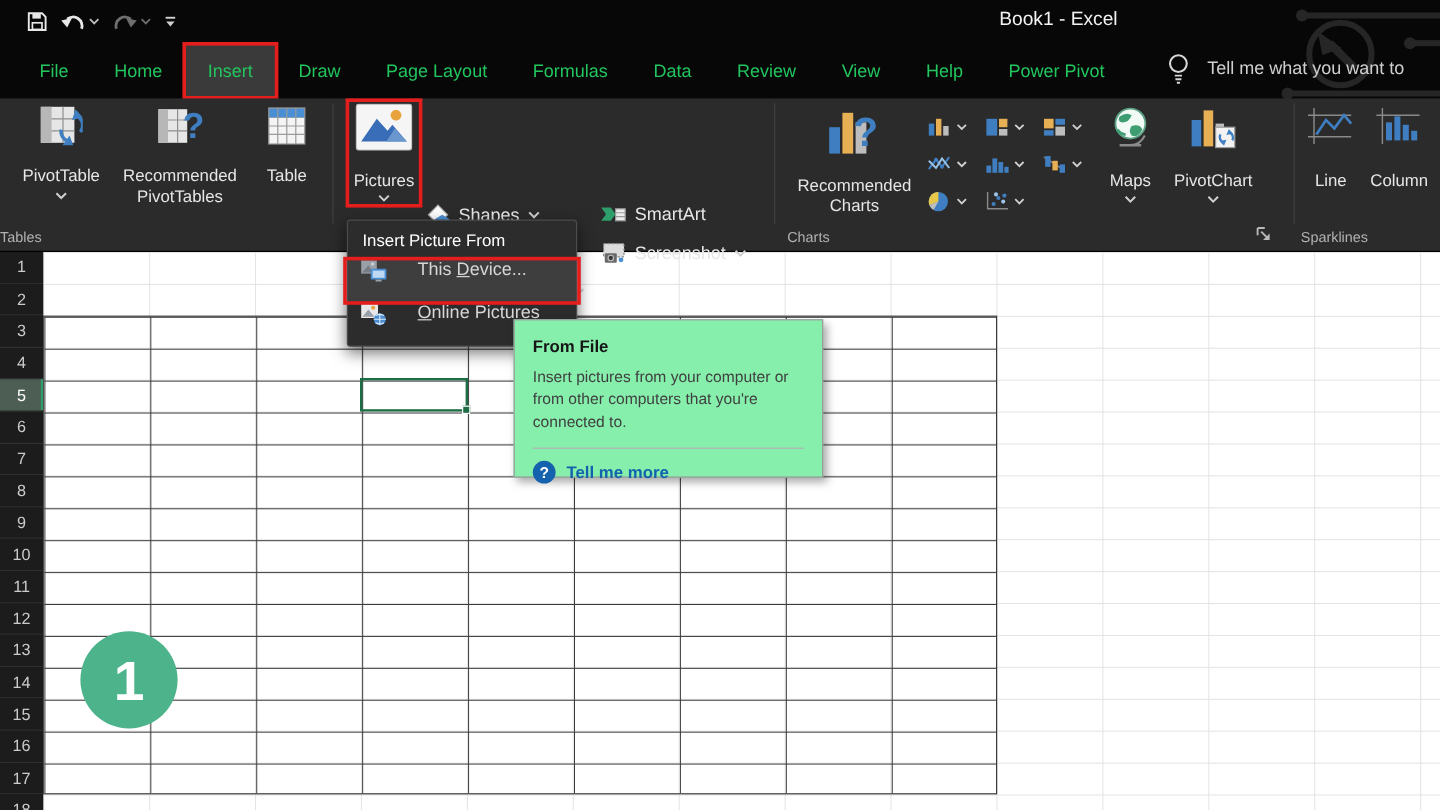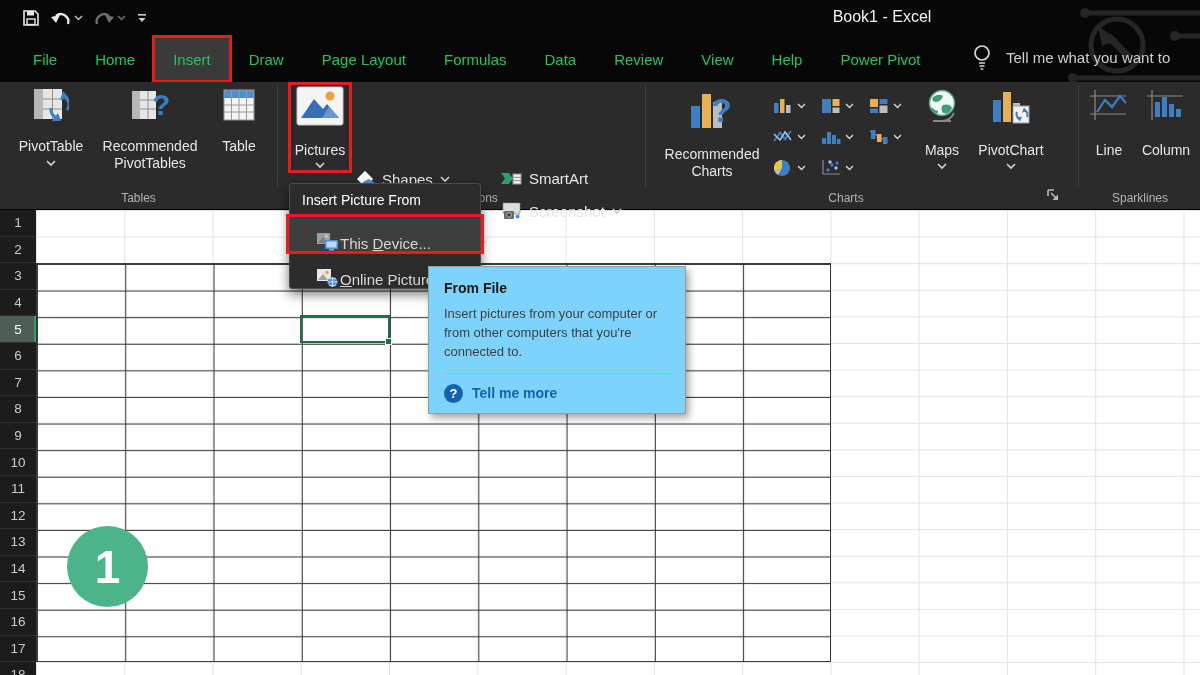--- a/index.html
+++ b/index.html
@@ -17,21 +17,21 @@
   .tabrow{position:absolute;left:14px;top:36px;height:46px;display:flex;align-items:stretch;z-index:2}
   .tab{color:#22c55e;font-size:15px;padding:0 19px;display:flex;align-items:center;position:relative;cursor:default}
   .tab.active{background:#3a3a3a}
   .tellme{position:absolute;left:972px;top:44px;display:flex;align-items:center;gap:14px;color:#cfcfcf;font-size:15px;z-index:2;white-space:nowrap}
 
   .redbox{position:absolute;border:3px solid #e41d1d;z-index:60;pointer-events:none}
 
   
   .ribbon{position:absolute;left:0;top:82px;width:1200px;height:128px;background:#2b2b2b;border-bottom:1px solid #000;z-index:5}
   .sep{position:absolute;top:4px;bottom:22px;width:1px;background:#404040}
-  .grouplabel{position:absolute;bottom:4px;font-size:12px;color:#b2b2b2;text-align:center}
+  .grouplabel{position:absolute;bottom:4px;font-size:12px;color:#b2b2b2;text-align:left}
   .bigbtn{position:absolute;display:flex;flex-direction:column;align-items:center;color:#e6e6e6;font-size:14px;text-align:center;line-height:1.2;cursor:default}
   .bigbtn .lbl{margin-top:16px}
   .rowbtn{position:absolute;display:flex;align-items:center;gap:7px;color:#e6e6e6;font-size:15px;cursor:default;white-space:nowrap}
   .chartgrid{position:absolute;left:772px;top:8px;display:grid;grid-template-columns:48px 48px 48px;grid-auto-rows:31px}
   .chartcell{display:flex;align-items:center;gap:3px;cursor:default}
 
   
   .sheet-cells{position:absolute;left:36px;top:210px;width:1164px;height:465px;background:#fff;
     background-image:linear-gradient(to right,#e3e3e3 1px,transparent 1px),linear-gradient(to bottom,#e3e3e3 1px,transparent 1px);
     background-size:88.27px 26.6px;z-index:0}
@@ -43,26 +43,26 @@
   .rowcell.sel{background:#4d5e55;color:#fff;box-shadow:inset -2px 0 0 #2f9e68}
   .selcell{position:absolute;left:300px;top:315px;width:90px;height:28px;border:2px solid #1e6e45;z-index:3;background:transparent}
   .fillhandle{position:absolute;right:-4px;bottom:-4px;width:7px;height:7px;background:#1e6e45;border:1px solid #fff}
   .stepcircle{position:absolute;left:67px;top:526px;width:81px;height:81px;border-radius:50%;background:#4db38a;color:#fff;
     display:flex;align-items:center;justify-content:center;font-size:46px;font-weight:bold;z-index:10}
 
   
   .menu{position:absolute;left:289px;top:183px;width:192px;background:#2c2c2c;border:1px solid #4c4c4c;border-radius:3px;
     box-shadow:0 5px 12px rgba(0,0,0,.55);z-index:30;overflow:visible}
   .menu-header{height:32px;line-height:32px;padding-left:12px;color:#fff;font-weight:normal;font-size:14px}
-  .menu-item{height:36px;display:flex;align-items:flex-end;gap:0;padding-left:26px;color:#d6d6d6;font-size:15px;position:relative;cursor:default}
+  .menu-item{height:36px;display:flex;align-items:flex-start;gap:24px;padding-left:10px;color:#d6d6d6;font-size:15px;position:relative;cursor:default}
   .menu-item.hl{background:#3e3e3e}
   .u{text-decoration:underline}
 
   
-  .tooltip{position:absolute;left:428px;top:266px;width:258px;height:148px;background:#7dd3fc;border:1px solid #9b9b9b;
+  .tooltip{position:absolute;left:428px;top:266px;width:258px;height:132px;background:#86efac;border:1px solid #9b9b9b;
     box-shadow:3px 4px 7px rgba(0,0,0,.35);z-index:40;padding:13px 15px;color:#3f3f3f}
   .tt-title{font-size:14px;font-weight:bold;color:#161616;margin-bottom:9px}
   .tt-body{font-size:13px;line-height:1.45}
   .tt-div{border-top:1px solid #b3b3b3;margin-top:11px}
   .tt-link{margin-top:10px;display:flex;align-items:center;gap:9px;cursor:pointer}
   .tt-q{width:19px;height:19px;border-radius:50%;background:#1461ad;color:#fff;font-size:13px;font-weight:bold;display:flex;align-items:center;justify-content:center}
   .tt-more{color:#1461ad;font-weight:bold;font-size:14px}
 </style>
 </head>
 <body>

